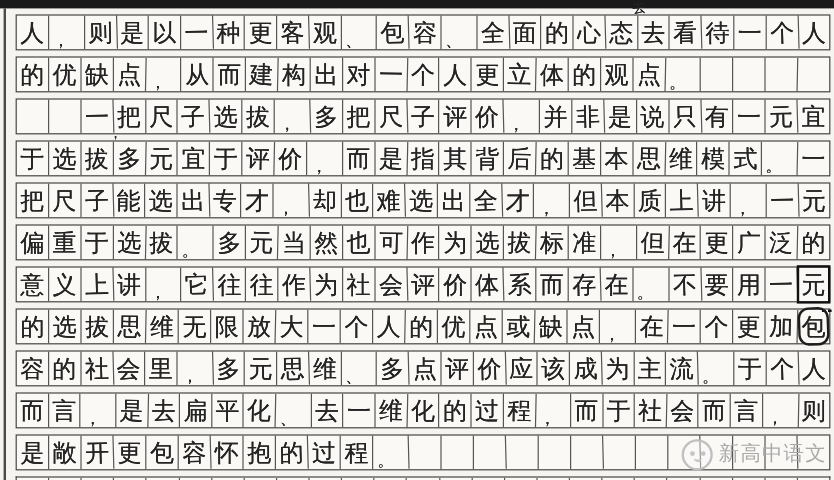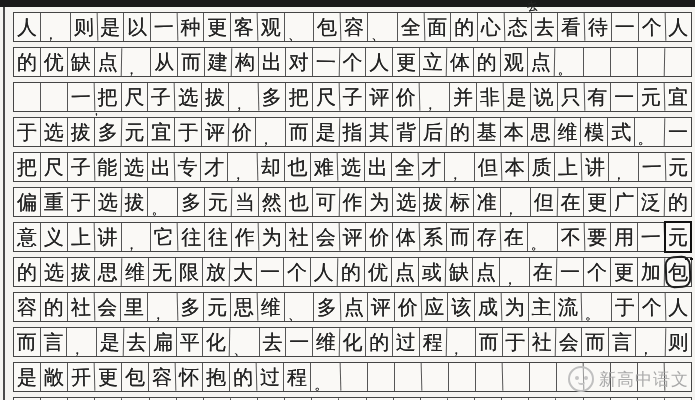--- a/index.html
+++ b/index.html
@@ -18,21 +18,21 @@
   .row:nth-child(odd) .cell:nth-child(3n){transform:rotate(-1.5deg);}
   .row:nth-child(even) .cell:nth-child(4n){transform:rotate(1.2deg);}
   .insert-above{position:absolute;top:-12px;left:-5px;font-size:11px;line-height:11px;
         color:#242424;z-index:3;transform:rotate(-8deg);text-shadow:0 0 .4px #242424;}
   .mark-box{position:absolute;inset:-2px -1px;border:2.5px solid #111;z-index:2;pointer-events:none;}
   .mark-box::after{content:"";position:absolute;right:2px;bottom:-9px;width:2.5px;height:2.5px;
         background:#111;box-shadow:5px 0 0 #111;}
   .mark-circle{position:absolute;inset:-2px 0px;border:2px solid #1d1d1d;border-radius:9px;
         transform:rotate(-2deg);z-index:2;pointer-events:none;}
   .row.partial{height:4px;overflow:hidden;border-bottom:none;}
-  .watermark{position:absolute;right:6px;bottom:8px;display:flex;align-items:center;gap:5px;z-index:5;}
+  .watermark{position:absolute;right:6px;bottom:8px;display:flex;gap:5px;z-index:5;}
   .wm-icon{width:26px;height:26px;border:2px solid #c0c0c0;border-radius:50%;position:relative;
         background:rgba(250,250,250,.4);box-sizing:border-box;}
   .wm-icon::before{content:"";position:absolute;left:5px;top:8px;width:4px;height:4px;
         border-radius:50%;background:#c4c4c4;box-shadow:9px 0 0 #c4c4c4;}
   .wm-icon::after{content:"";position:absolute;left:8px;bottom:5px;width:7px;height:3px;
         border-radius:0 0 6px 6px;border-bottom:2px solid #c4c4c4;}
   .wm-text{font-size:17px;letter-spacing:1px;color:#a9a9a9;}
 </style>
 </head>
 <body>

